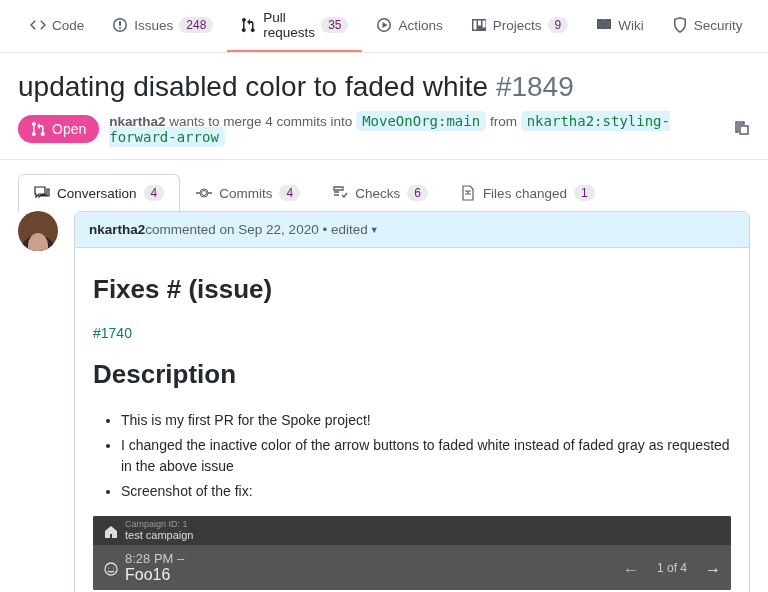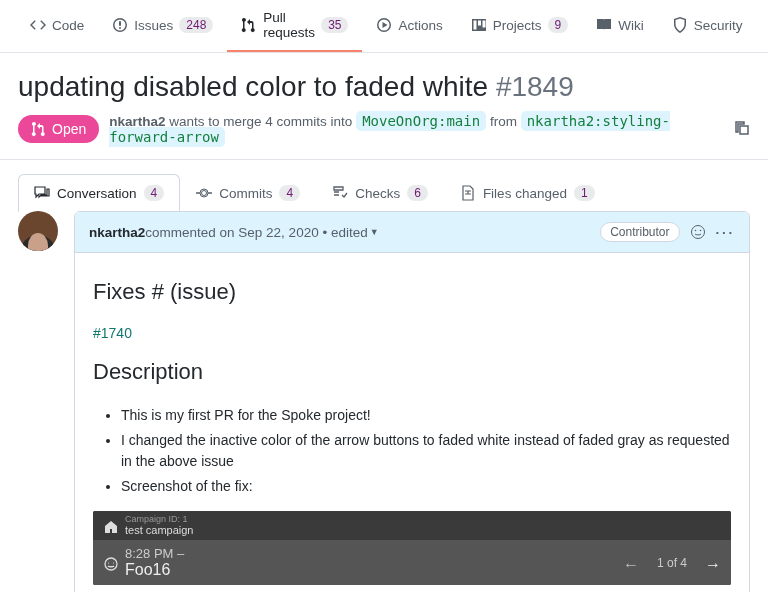--- a/index.html
+++ b/index.html
@@ -30,21 +30,21 @@
 .avatar::before{content:""; position:absolute; left:50%; bottom:-2px; transform:translateX(-50%); width:36px; height:18px; background:#2a2a2a; border-radius:18px 18px 0 0;}
 
 .timeline-box { flex: 1; border: 1px solid #d0d7de; border-radius: 6px; }
 .comment-header { background: #ddf4ff; border-bottom: 1px solid #d0d7de; padding: 10px 14px; display: flex; align-items: center; font-size: 13.5px; color: #57606a; border-radius: 6px 6px 0 0;}
 .comment-header .author { font-weight: 600; color: #24292e; }
 .comment-header-right { margin-left: auto; display: flex; align-items: center; gap: 10px; }
 .badge-role { border: 1px solid #d0d7de; border-radius: 14px; padding: 2px 9px; font-size: 12px; color: #57606a; background:#fff;}
 .caret { font-size: 9px; margin-left: 2px;}
 
 .comment-body { padding: 8px 18px 18px 18px; }
-.comment-body h2 { font-size: 22px; font-weight: 400; margin: 18px 0 12px 0; padding-bottom: 8px;}
+.comment-body h2 { font-size: 26px; font-weight: 700; margin: 18px 0 12px 0; padding-bottom: 8px;}
 .comment-body a { color: #0f766e; text-decoration: none; }
 .comment-body ul { padding-left: 28px; margin-top: 8px;}
 .comment-body li { margin-bottom: 4px; line-height: 1.5;}
 
 .screenshot { margin-top: 14px; background: #4a4a4a; border-radius: 2px; overflow: hidden;}
 .ss-top { display: flex; align-items: center; background: #3a3a3a; color: #ddd; padding: 4px 10px; font-size: 11px; gap:8px;}
 .ss-top .tiny{ font-size:9px; color:#999; line-height:1;}
 .ss-mid { display: flex; align-items: center; background: #555; color: #eee; padding: 6px 10px; font-size: 13px;}
 .ss-right { margin-left: auto; display: flex; align-items: center; gap: 18px; color: #ccc; font-size: 12px;}
 .ss-right .arrow{ color:#bbb; font-size:16px;}
@@ -184,32 +184,20 @@
   </div>
 </div>
 
 <div class="content-area">
   <div class="avatar"></div>
   <div class="timeline-box">
     <div class="comment-header">
       <span class="author">nkartha2</span>
       <span> commented on Sep 22, 2020 • edited </span>
       <span class="caret">▼</span>
-      <div class="comment-header-right">
-        <span class="badge-role">Contributor</span>
-        <span class="icon">
-            <svg viewBox="0 0 16 16">
-              <circle cx="8" cy="8" r="6.5" fill="none" stroke="currentColor"></circle>
-              <circle cx="5.5" cy="6.5" r=".8"></circle>
-              <circle cx="10.5" cy="6.5" r=".8"></circle>
-              <path d="M5 10c1 1.2 5 1.2 6 0" fill="none" stroke="currentColor"></path>
-            </svg>
-          </span>
-        <span class="kebab">···</span>
-      </div>
     </div>
     <div class="comment-body">
       <h2>Fixes # (issue)</h2>
       <p><a href="#">#1740</a></p>
       <h2>Description</h2>
       <ul>
         <li>This is my first PR for the Spoke project!</li>
         <li>I changed the inactive color of the arrow buttons to faded white instead of faded gray as requested in the above issue</li>
         <li>Screenshot of the fix:</li>
       </ul>

